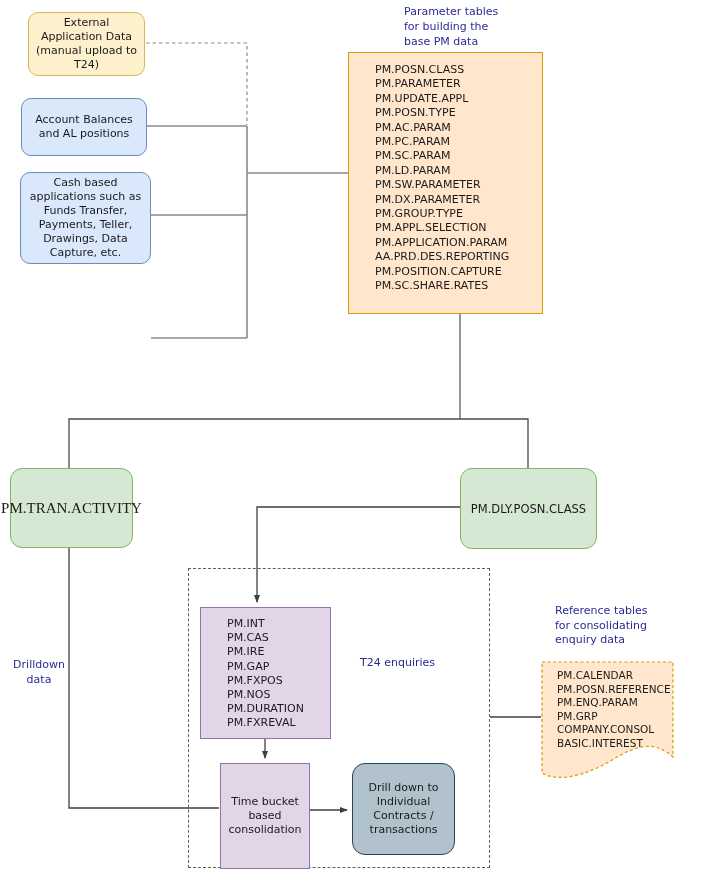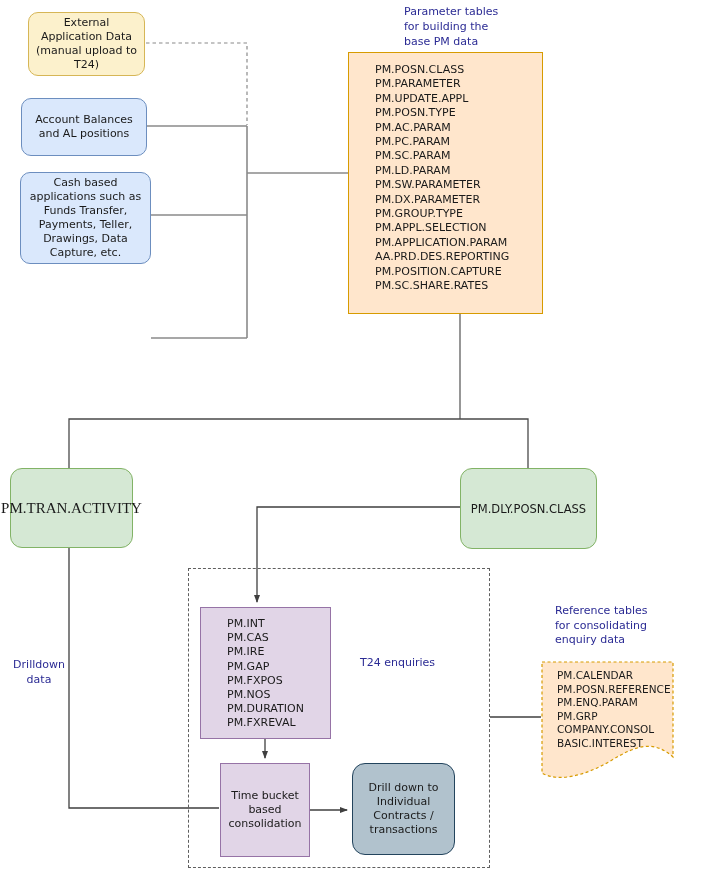--- a/index.html
+++ b/index.html
@@ -97,21 +97,21 @@
 
   <div class="box purple listbox enq-list" style="left:200px;top:607px;width:131px;height:132px;">PM.INT
 PM.CAS
 PM.IRE
 PM.GAP
 PM.FXPOS
 PM.NOS
 PM.DURATION
 PM.FXREVAL</div>
 
-  <div class="box purple" style="left:220px;top:763px;width:90px;height:94px;padding:2px 4px;">Time bucket based consolidation</div>
+  <div class="box purple" style="left:220px;top:763px;width:90px;height:106px;padding:2px 4px;">Time bucket based consolidation</div>
 
   <div class="box slate" style="left:352px;top:763px;width:103px;height:92px;padding:2px 6px;">Drill down to Individual Contracts / transactions</div>
 
   <div class="navy" style="left:10px;top:657px;width:58px;text-align:center;">Drilldown
 data</div>
 
   <div class="navy" style="left:555px;top:604px;line-height:14.5px;">Reference tables
 for consolidating
 enquiry data</div>
 

